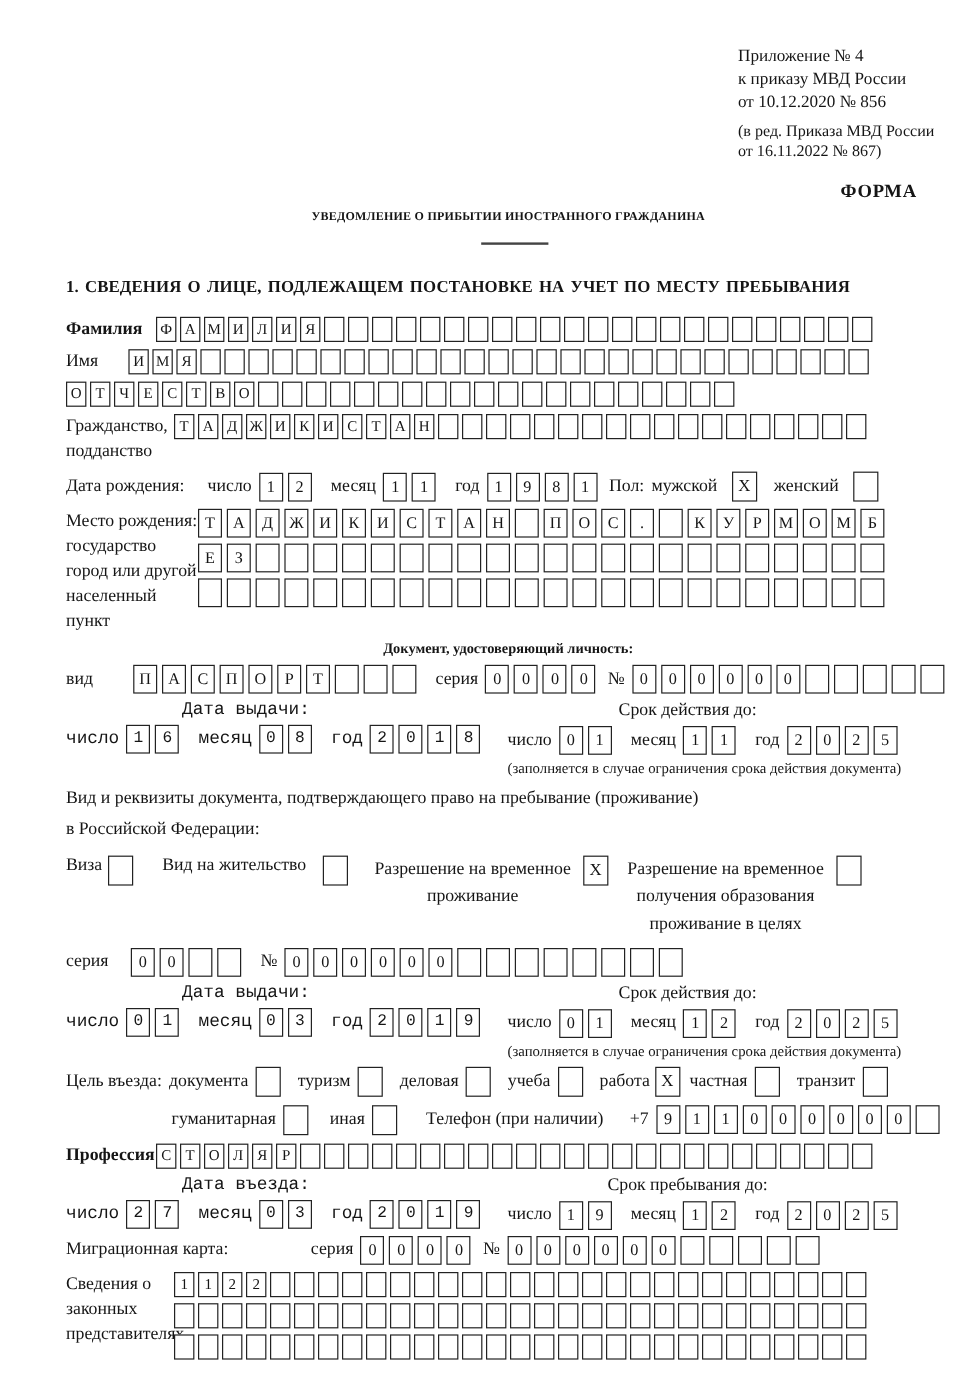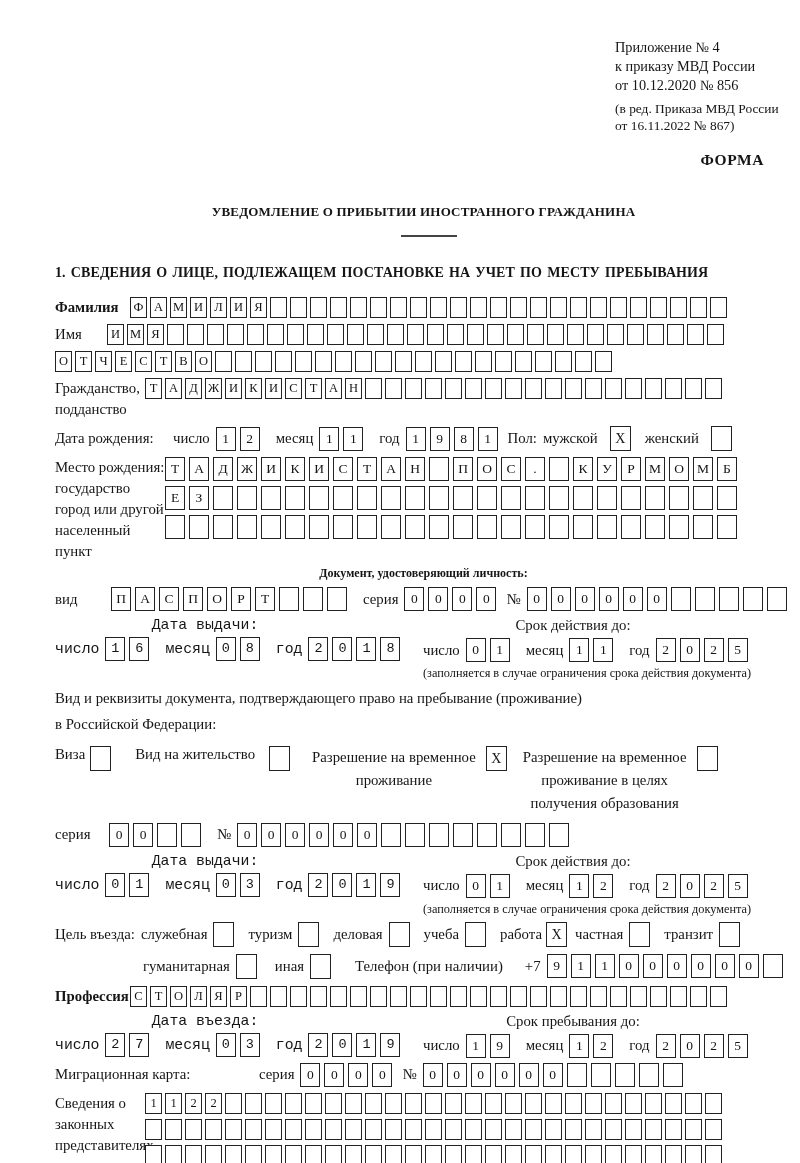--- a/index.html
+++ b/index.html
@@ -4,21 +4,21 @@
 <style>
   html,body{margin:0;padding:0;background:#fff;}
   body{width:800px;height:1163px;color:#151515;font-family:"Liberation Serif","DejaVu Serif",serif;}
   .page{width:800px;height:1163px;box-sizing:border-box;padding:38px 8px 0 55px;overflow:hidden;position:relative;}
 
   .hdr-right{margin-left:560px;font-size:14.3px;line-height:1.32;}
   .hdr-right .gap{margin-top:5px;}
   .hdr-right .small{font-size:13.4px;}
   .forma{margin-top:16px;text-align:right;padding-right:28px;font-weight:700;font-size:15.5px;letter-spacing:.6px;}
 
-  .title{margin-top:32px;text-align:center;font-weight:700;font-size:13px;line-height:1.62;letter-spacing:.2px;}
+  .title{margin-top:4px;text-align:center;font-weight:700;font-size:10px;line-height:1.62;letter-spacing:.2px;}
   .blankline{display:inline-block;width:56px;height:13px;border-bottom:2.4px solid #444;margin-left:10px;}
 
   .sec1{margin-top:22px;font-weight:700;font-size:14px;text-align:left;letter-spacing:.1px;word-spacing:1.5px;white-space:nowrap;}
 
   .formbody{margin-top:16px;font-size:14.8px;}
   .frow{display:flex;align-items:center;margin-bottom:6px;}
   .frow.top{align-items:flex-start;}
   .flabel{flex:0 0 auto;line-height:1.42;}
   .w75{width:75px;font-weight:bold;}.w52{width:52px;}.w120{width:120px;}.w90{width:90px;}.w110{width:110px;}
   .boxes{white-space:nowrap;line-height:1;}
@@ -181,22 +181,22 @@
       <div class="opt">
         <div class="optlines">
           <div>Разрешение на временное</div>
           <div>проживание</div>
         </div>
         <span class="checkbox" style="margin-right:16px;margin-left:10px;">X</span>
       </div>
       <div class="opt">
         <div class="optlines">
           <div>Разрешение на временное</div>
+          <div>получения образования</div>
           <div>проживание в целях</div>
-          <div>получения образования</div>
         </div>
         <span class="checkbox last" style="margin-left:10px;"></span>
       </div>
     </div>
 
     <div class="frow">
       <span class="dlbl" style="width:48px;">серия</span>
       <span class="boxes big"><span class="cell">0</span><span class="cell">0</span><span class="cell"></span><span class="cell"></span></span>
       <span class="dlbl mlft">№</span>
       <span class="boxes big"><span class="cell">0</span><span class="cell">0</span><span class="cell">0</span><span class="cell">0</span><span class="cell">0</span><span class="cell">0</span><span class="cell"></span><span class="cell"></span><span class="cell"></span><span class="cell"></span><span class="cell"></span><span class="cell"></span><span class="cell"></span><span class="cell"></span></span>
@@ -223,21 +223,21 @@
           <span class="boxes big"><span class="cell">1</span><span class="cell">2</span></span>
           <span class="dlbl mlft">год</span>
           <span class="boxes big"><span class="cell">2</span><span class="cell">0</span><span class="cell">2</span><span class="cell">5</span></span>
         </div>
         <div class="note">(заполняется в случае ограничения срока действия документа)</div>
       </div>
     </div>
 
     <div class="purp">
       <span class="dlbl">Цель въезда:</span>
-      <span>служебная</span>
+      <span>документа</span>
       <span class="checkbox"></span>
       <span>туризм</span>
       <span class="checkbox"></span>
       <span>деловая</span>
       <span class="checkbox"></span>
       <span>учеба</span>
       <span class="checkbox"></span>
       <span>работа</span>
       <span class="checkbox" style="margin-right:8px;margin-left:4px;">X</span>
       <span>частная</span>

